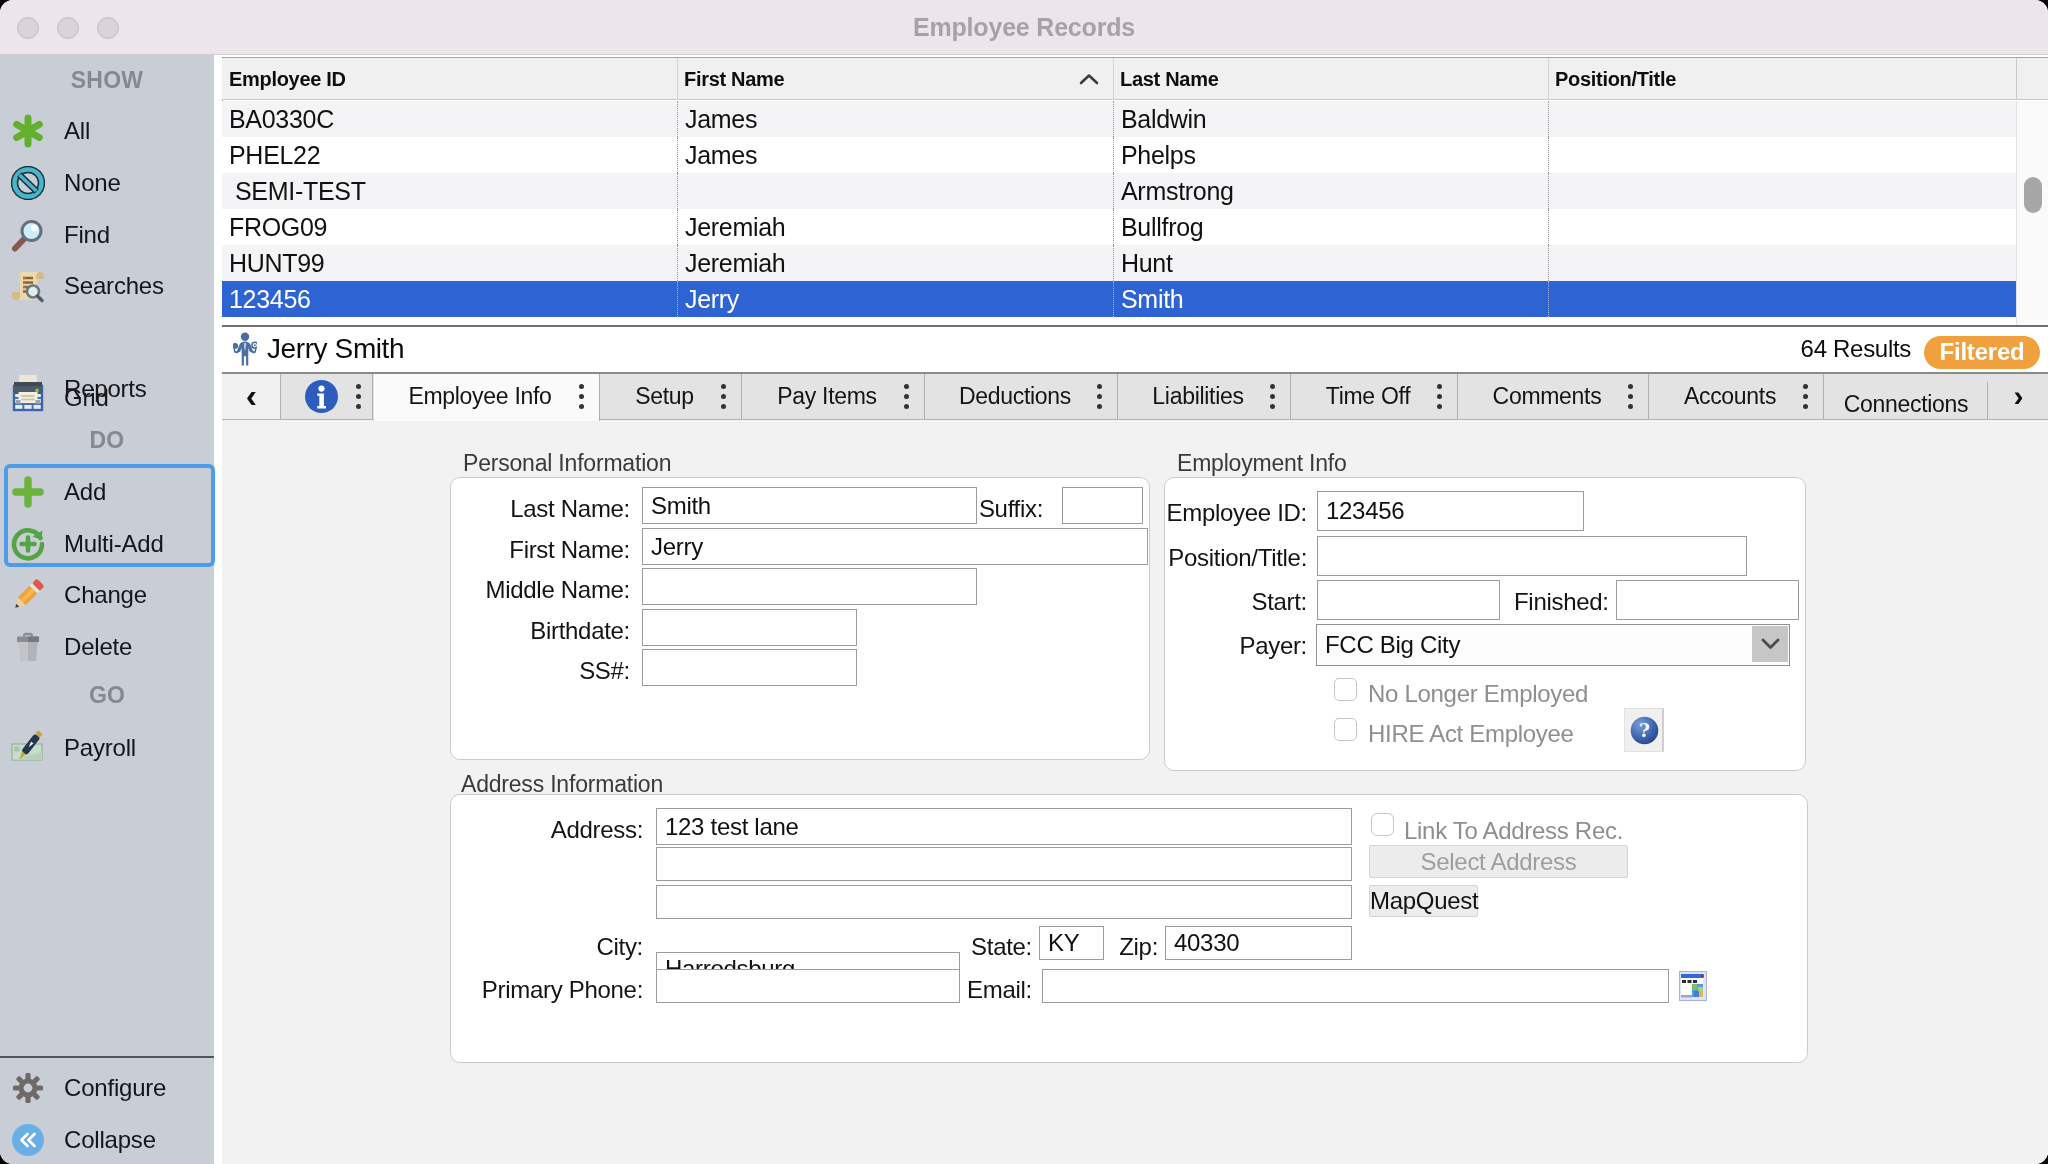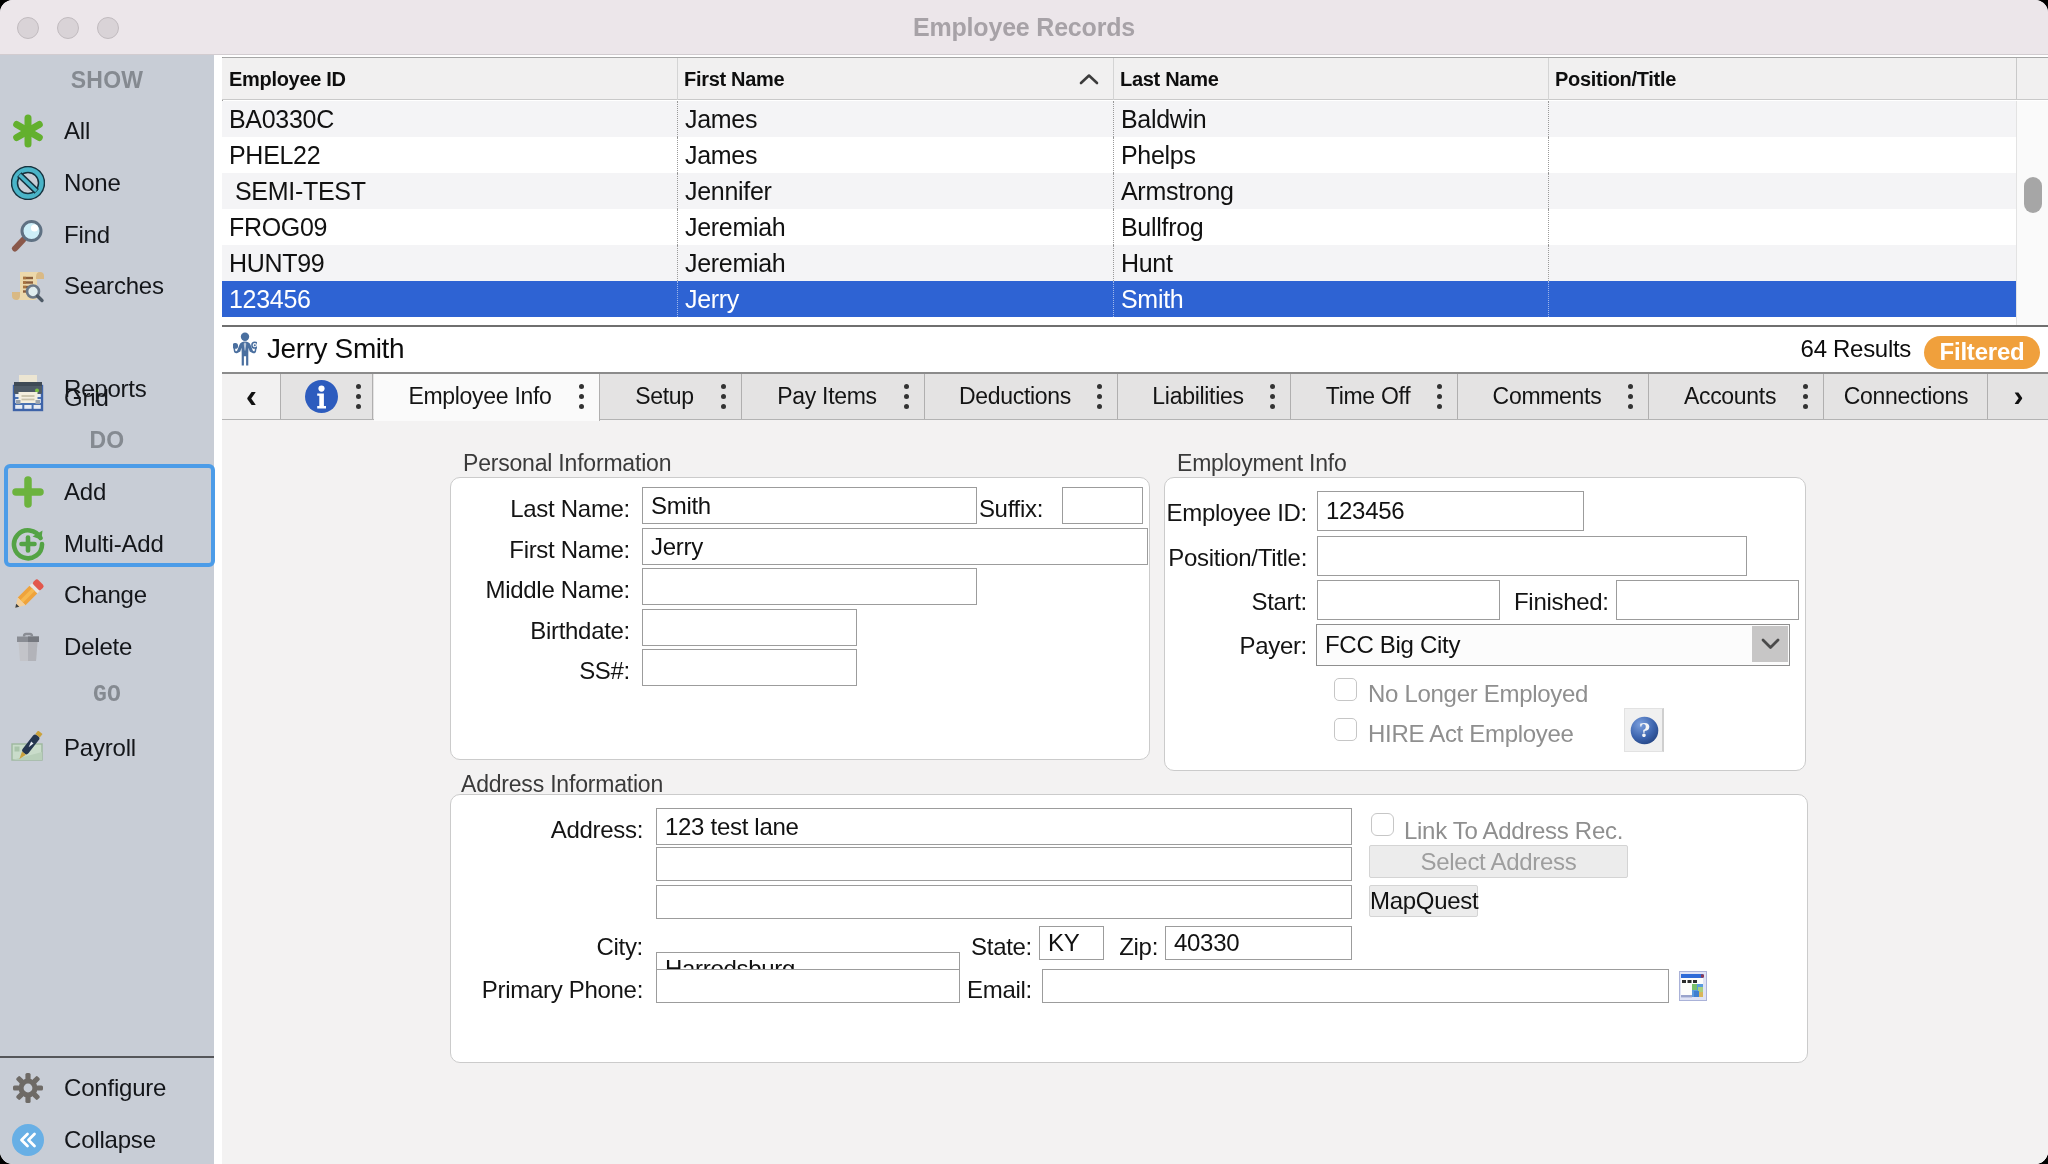--- a/index.html
+++ b/index.html
@@ -260,21 +260,21 @@
           <path d="M7.5 12 L26.5 12 L25 31 L9 31 Z" fill="#c3c4c9"></path>
           <path d="M17 12 L26.5 12 L25 31 L17 31 Z" fill="#b2b3b9"></path>
           <rect x="6" y="6.5" width="22" height="5.5" fill="#8a8d94"></rect>
           <rect x="17" y="6.5" width="11" height="5.5" fill="#75787f"></rect>
           <path d="M13 6.5 Q13 4 15 4 L19 4 Q21 4 21 6.5" fill="none" stroke="#8a8d94" stroke-width="2.4"></path>
         </svg>
       </span>
       <span class="lbl">Delete</span>
     </div>
 
-    <div class="side-header" style="top:627px;font-family:Liberation Mono, monospace;">GO</div>
+    <div class="side-header" style="top:627px;">GO</div>
 
     <div class="side-item" style="top:673px;">
       <span class="ic">
         <svg viewBox="0 0 34 34">
           <rect x="1" y="13" width="30" height="16" fill="#c9dcca" stroke="#9db89e" stroke-width="1.4"></rect>
           <rect x="3.5" y="15.5" width="5" height="5" fill="#a9c4aa"></rect>
           <path d="M1 29 L31 29 L31 21 Z" fill="#b9d0ba"></path>
           <g transform="rotate(38 17 17)">
             <rect x="14.2" y="-3" width="5.6" height="4.5" fill="#caa23c"></rect>
             <rect x="13.4" y="1.5" width="7.2" height="22" rx="2.6" fill="#25364f"></rect>
@@ -353,21 +353,20 @@
       <div class="trow plain" style="top:36px;">
         <div class="tcell" style="left:0; width:448px;">PHEL22</div>
         <div class="tcell" style="left:456px; width:428px;">James</div>
         <div class="tcell" style="left:892px; width:427px;">Phelps</div>
         <div class="vsep" style="left:455px;"></div>
           <div class="vsep" style="left:891px;"></div>
           <div class="vsep" style="left:1326px;"></div>
       </div>
       <div class="trow stripe" style="top:72px;">
         <div class="tcell" style="left:6px; width:448px;">SEMI-TEST</div>
-        <div class="tcell" style="left:456px; width:428px;">Jennifer</div>
         <div class="tcell" style="left:892px; width:427px;">Armstrong</div>
         <div class="vsep" style="left:455px;"></div>
           <div class="vsep" style="left:891px;"></div>
           <div class="vsep" style="left:1326px;"></div>
       </div>
       <div class="trow plain" style="top:108px;">
         <div class="tcell" style="left:0; width:448px;">FROG09</div>
         <div class="tcell" style="left:456px; width:428px;">Jeremiah</div>
         <div class="tcell" style="left:892px; width:427px;">Bullfrog</div>
         <div class="vsep" style="left:455px;"></div>
@@ -488,21 +487,21 @@
           </div>
       </div>
       <div class="tabseg" style="left:1428px; width:174px;">
         <div class="tlabel">Accounts</div>
         <div class="tabdots">
             <i></i>
             <i></i>
             <i></i>
           </div>
       </div>
-      <div class="tabseg" style="left:1603px; width:163px;">
+      <div class="tabseg" style="left:1603px; width:163px;margin-top:8px;">
         <div class="tlabel" style="right:0;">Connections</div>
       </div>
       <div class="tabseg" style="left:1767px; width:59px; border-right:none;">
         <div class="nav-chev" style="left:0; width:59px; font-size:30px;">›</div>
       </div>
     </div>
     <div id="tabbar-bottom"></div>
 
     <div id="content">
 

